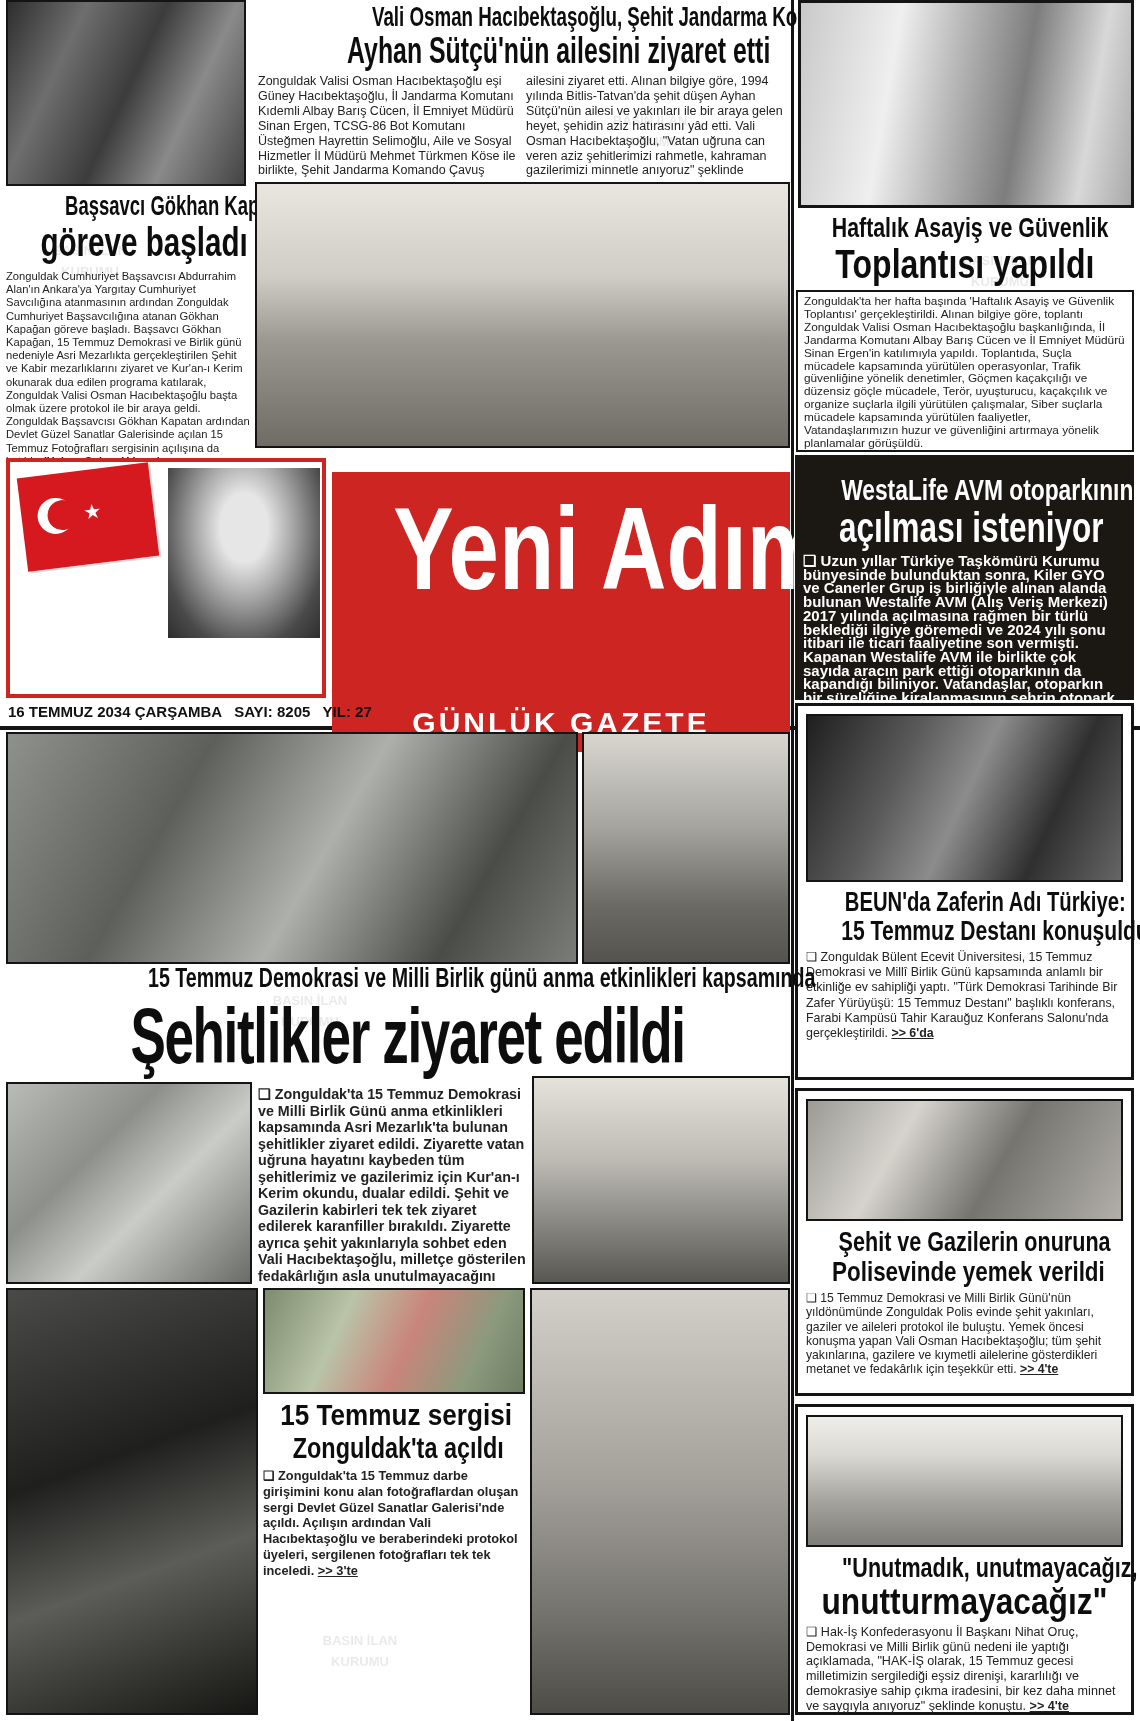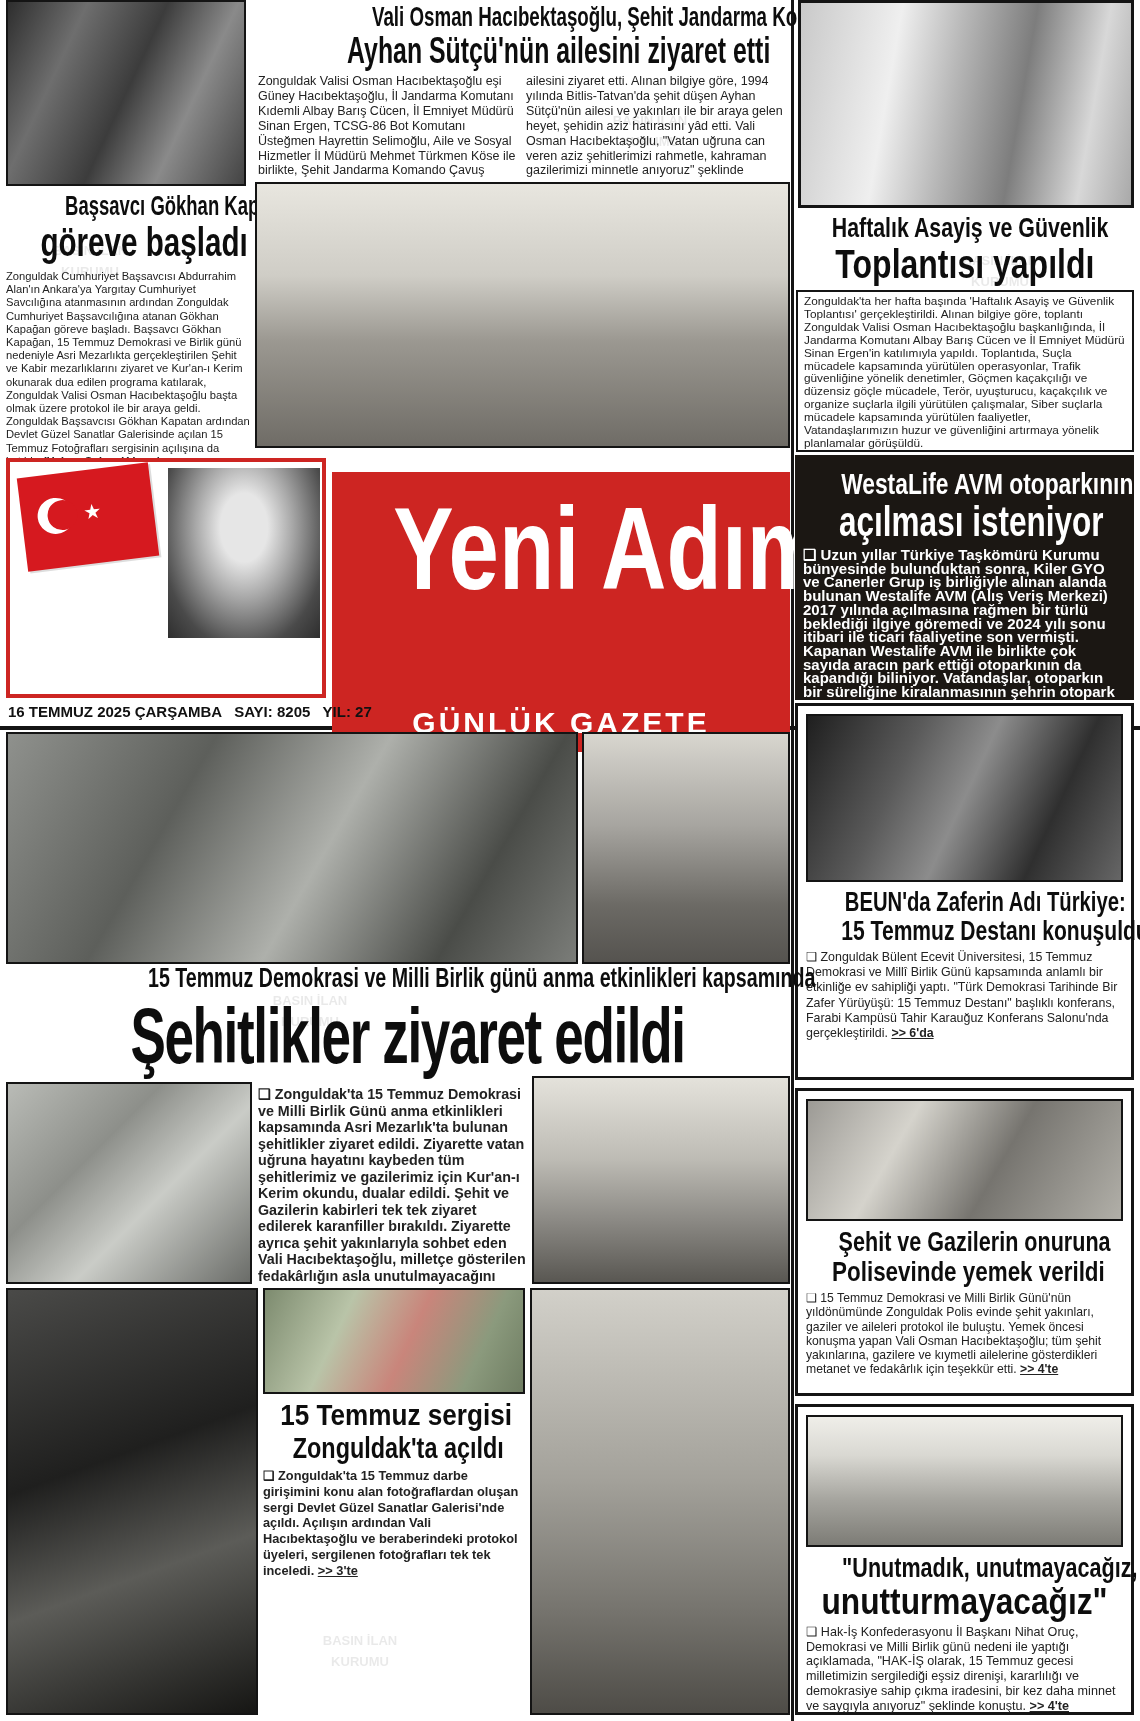--- a/index.html
+++ b/index.html
@@ -120,30 +120,30 @@
   </div>
 
   <div class="red-box" style="left:332px;top:472px;width:458px;height:280px;">
     <div class="title" style="top:2px;">
       <span class="cond" style="font-size:116px;line-height:150px;transform:scaleX(.78);color:#fff;">Yeni Adım</span>
     </div>
     <div class="subtitle" style="bottom:12px;font-size:30px;">GÜNLÜK GAZETE</div>
   </div>
 
   <div class="black-box" style="left:795px;top:455px;width:339px;height:245px;">
-    <div class="ctr" style="padding-top:12px;">
+    <div class="ctr" style="padding-top:18px;">
       <span class="cond" style="font-size:30px;line-height:33px;transform:scaleX(.76);">WestaLife AVM otoparkının</span><br>
       <span class="cond" style="font-size:42px;line-height:44px;transform:scaleX(.75);">açılması isteniyor</span>
     </div>
     <div style="padding:4px 12px 0 8px;font-size:15px;line-height:13.7px;font-weight:bold;color:#fff;">
       <span>❑ Uzun yıllar Türkiye Taşkömürü Kurumu bünyesinde bulunduktan sonra, Kiler GYO ve Canerler Grup iş birliğiyle alınan alanda bulunan Westalife AVM (Alış Veriş Merkezi) 2017 yılında açılmasına rağmen bir türlü beklediği ilgiye göremedi ve 2024 yılı sonu itibari ile ticari faaliyetine son vermişti. Kapanan Westalife AVM ile birlikte çok sayıda aracın park ettiği otoparkının da kapandığı biliniyor. Vatandaşlar, otoparkın bir süreliğine kiralanmasının şehrin otopark sorununa kısa vadede bir çözüm olacağı konusunda görüş bildiriyor. </span><span class="jump">&gt;&gt; 2'de</span>
     </div>
   </div>
 
-  <div class="dateline" style="left:8px;top:703px;">16 TEMMUZ 2025 ÇARŞAMBA   SAYI: 8205   YIL: 27</div>
+  <div class="dateline" style="left:8px;top:703px;">16 TEMMUZ 2034 ÇARŞAMBA   SAYI: 8205   YIL: 27</div>
   <div class="dateline" style="right:8px;top:703px;position:absolute;">Fiyatı: 5 TL</div>
 
   <div class="ph g-cemetery" style="left:6px;top:732px;width:572px;height:232px;"></div>
   <div class="ph g-fountain" style="left:582px;top:732px;width:208px;height:232px;"></div>
 
   <div class="frame" style="left:795px;top:703px;width:339px;height:377px;">
     <div class="ph g-conf" style="left:8px;top:8px;width:317px;height:168px;"></div>
     <div class="ctr" style="margin-top:182px;">
       <span class="cond" style="font-size:27px;line-height:29px;transform:scaleX(.75);">BEUN'da Zaferin Adı Türkiye:</span><br>
       <span class="cond" style="font-size:27px;line-height:29px;transform:scaleX(.78);">15 Temmuz Destanı konuşuldu</span>

